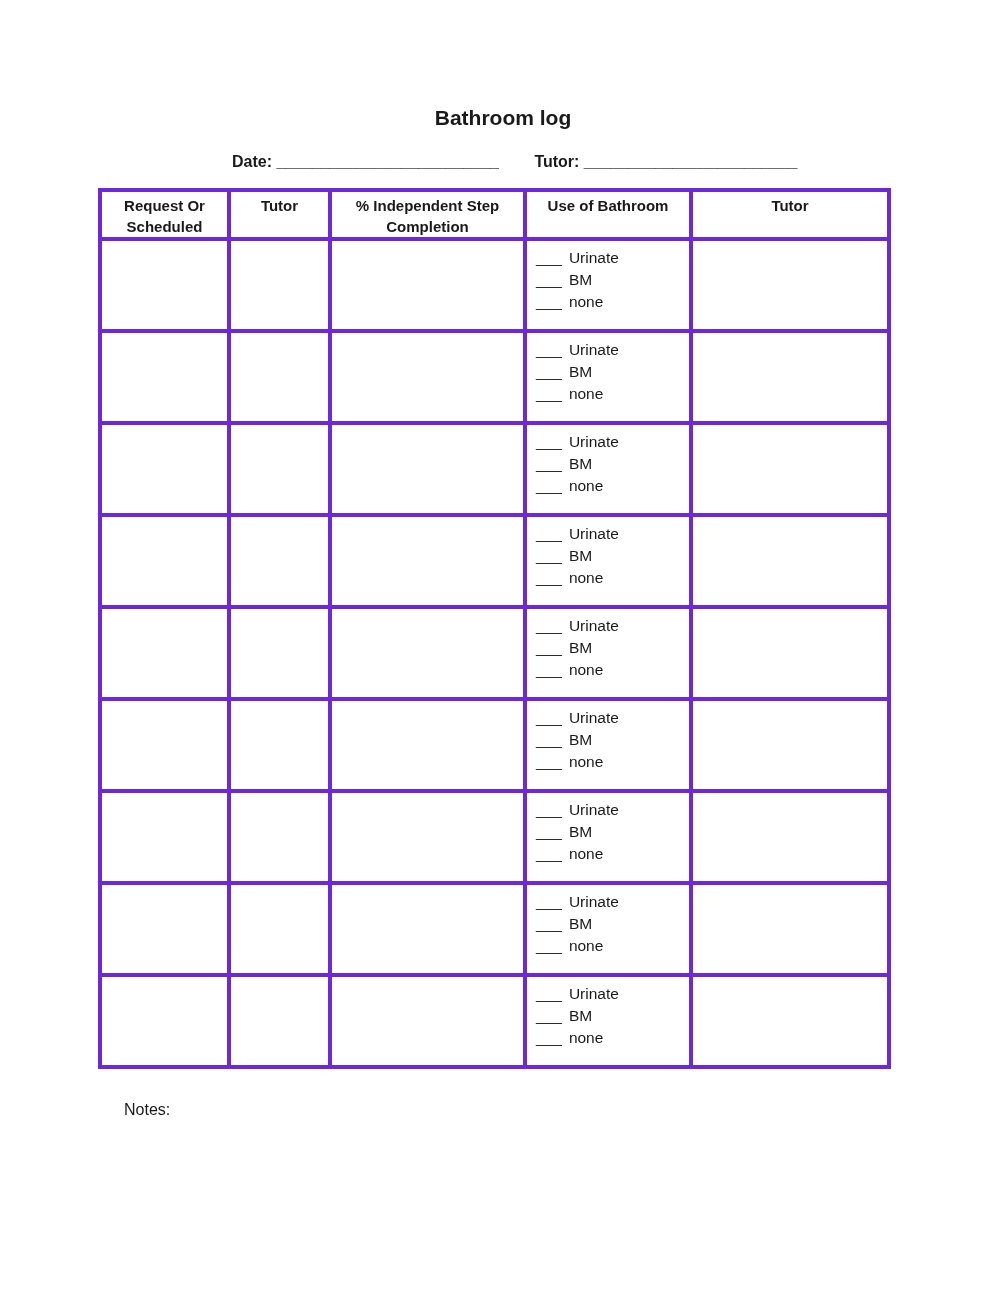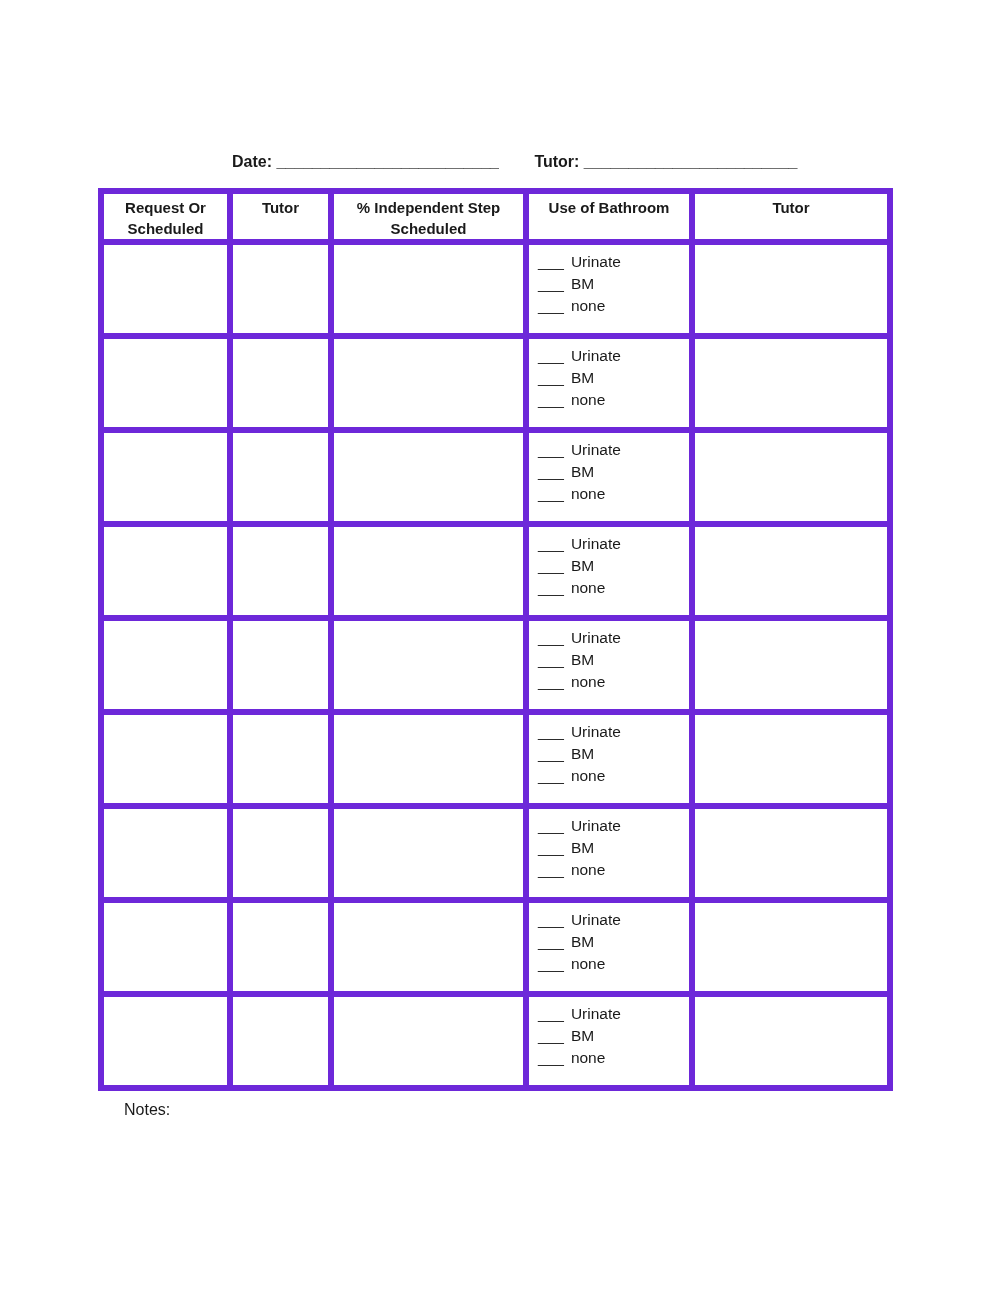--- a/index.html
+++ b/index.html
@@ -45,21 +45,21 @@
   table.log {
     position: absolute;
     left: 98px;
     top: 188px;
     width: 789px;
     border-collapse: collapse;
     table-layout: fixed;
   }
   table.log th,
   table.log td {
-    border: 6px solid #6d28d9;
+    border: 4px solid #6d28d9;
     box-sizing: border-box;
     vertical-align: top;
     overflow: hidden;
   }
   table.log th {
     height: 48px;
     font-size: 15px;
     font-weight: bold;
     text-align: center;
     line-height: 21px;
@@ -89,41 +89,42 @@
     font-size: 16px;
     font-weight: normal;
     color: #1a1a1a;
   }
 </style>
 </head>
 <body>
 
 <div class="page">
 
+  <h1 class="title">Bathroom log</h1>
 
   <div class="meta-line">
     <span>Date:</span>
     <span class="blank-line">_________________________</span>
     <span class="tutor-label">Tutor:</span>
     <span class="blank-line">________________________</span>
   </div>
 
   <table class="log">
     <colgroup>
       <col style="width:129px">
       <col style="width:101px">
       <col style="width:195px">
       <col style="width:166px">
       <col style="width:198px">
     </colgroup>
     <thead>
       <tr>
         <th>Request Or Scheduled</th>
         <th>Tutor</th>
-        <th>% Independent Step Scheduled</th>
+        <th>% Independent Step Completion</th>
         <th>Use of Bathroom</th>
         <th>Tutor</th>
       </tr>
     </thead>
     <tbody>
         <tr>
           <td></td>
           <td></td>
           <td></td>
           <td class="bathroom-cell">

